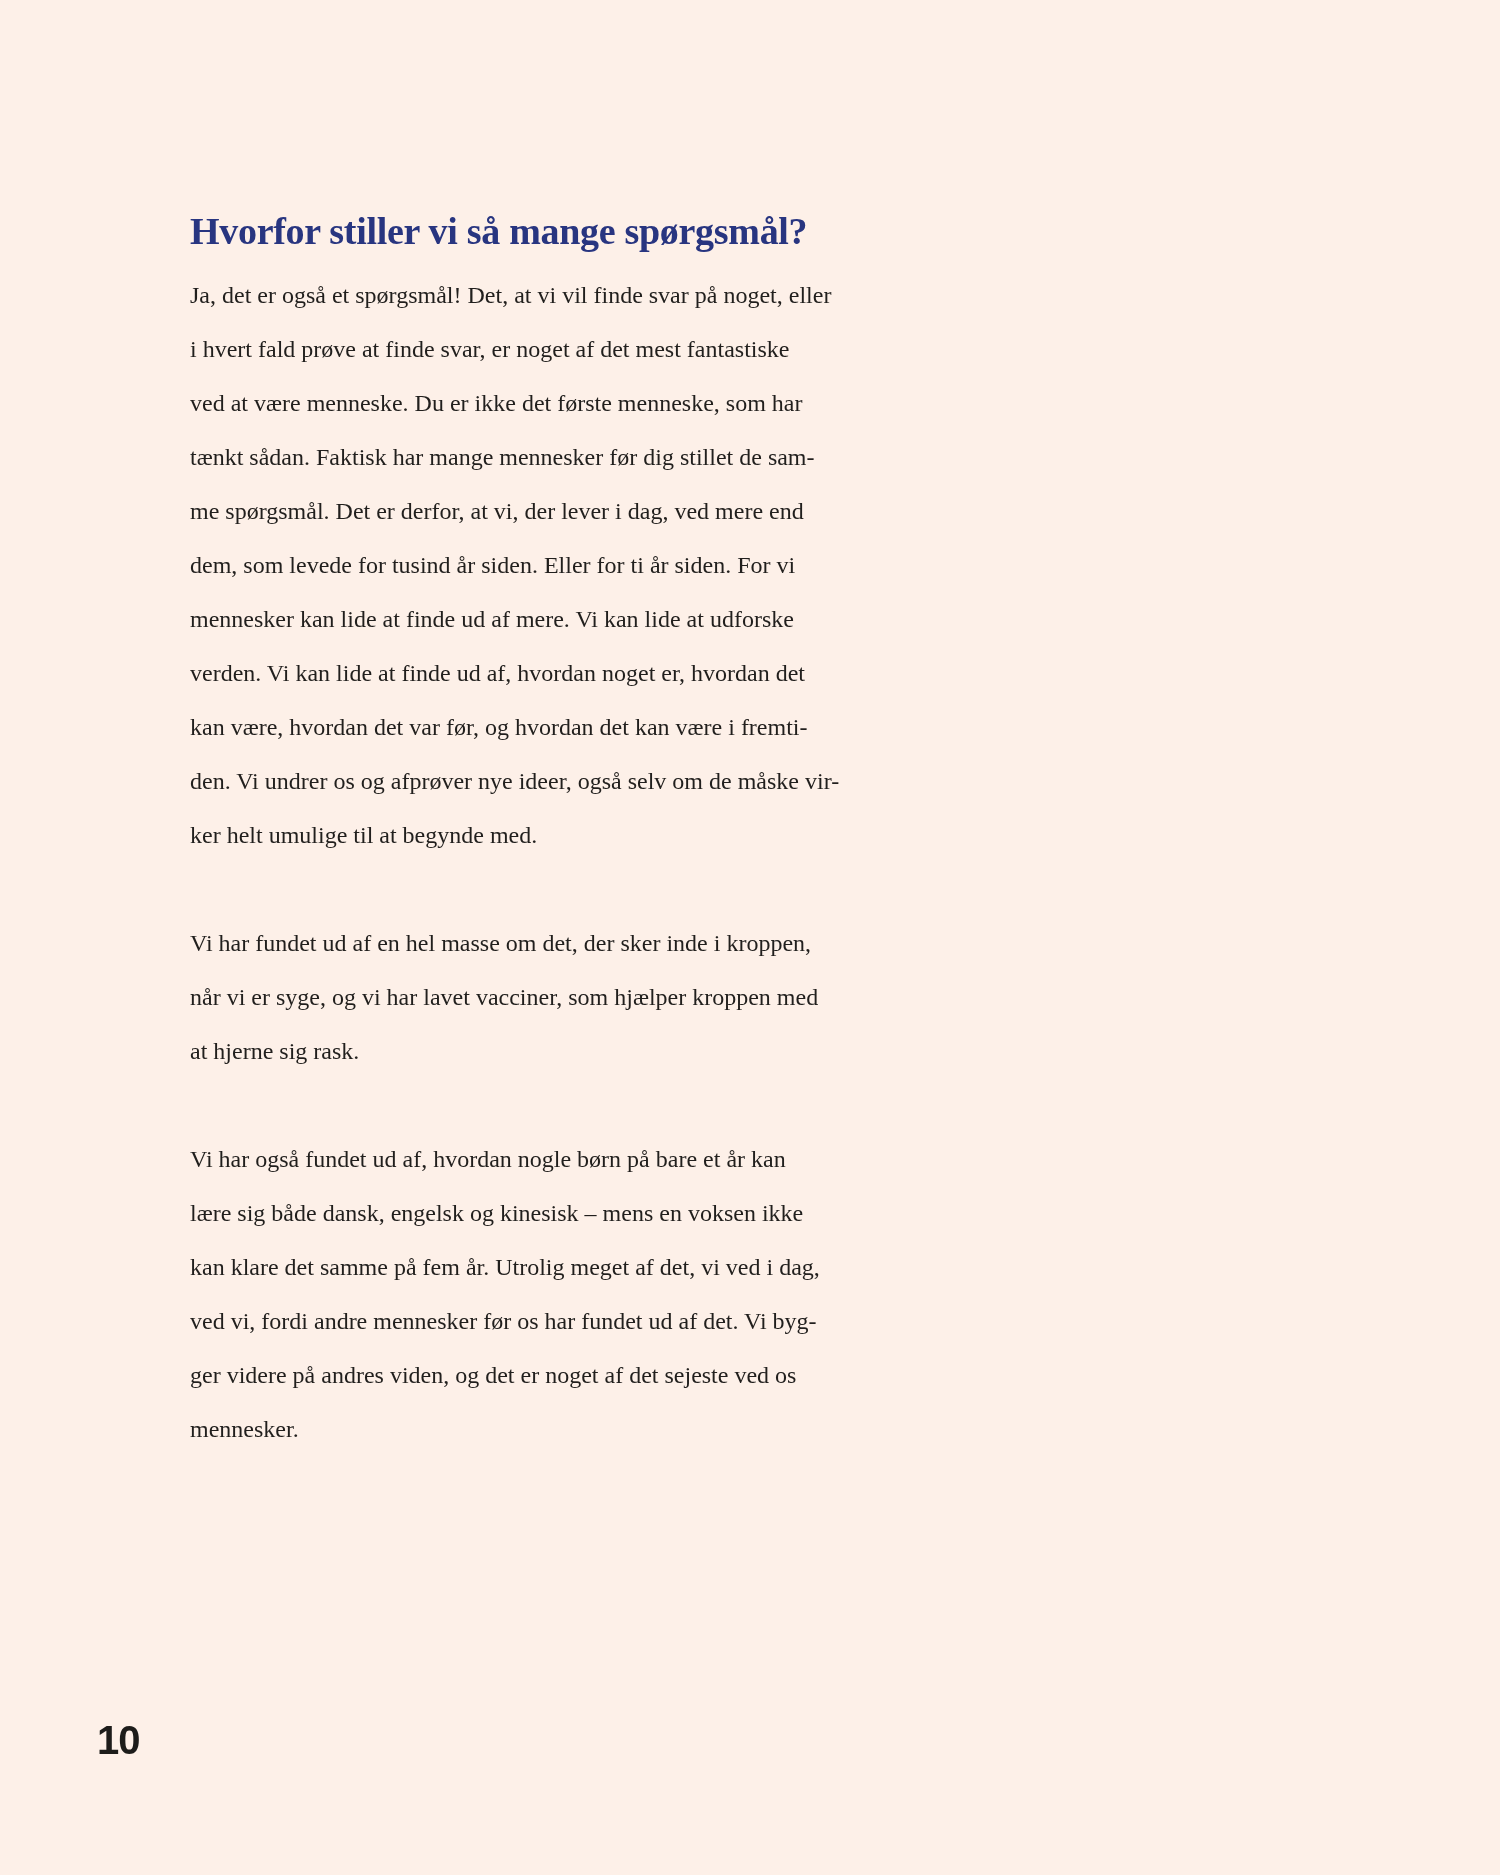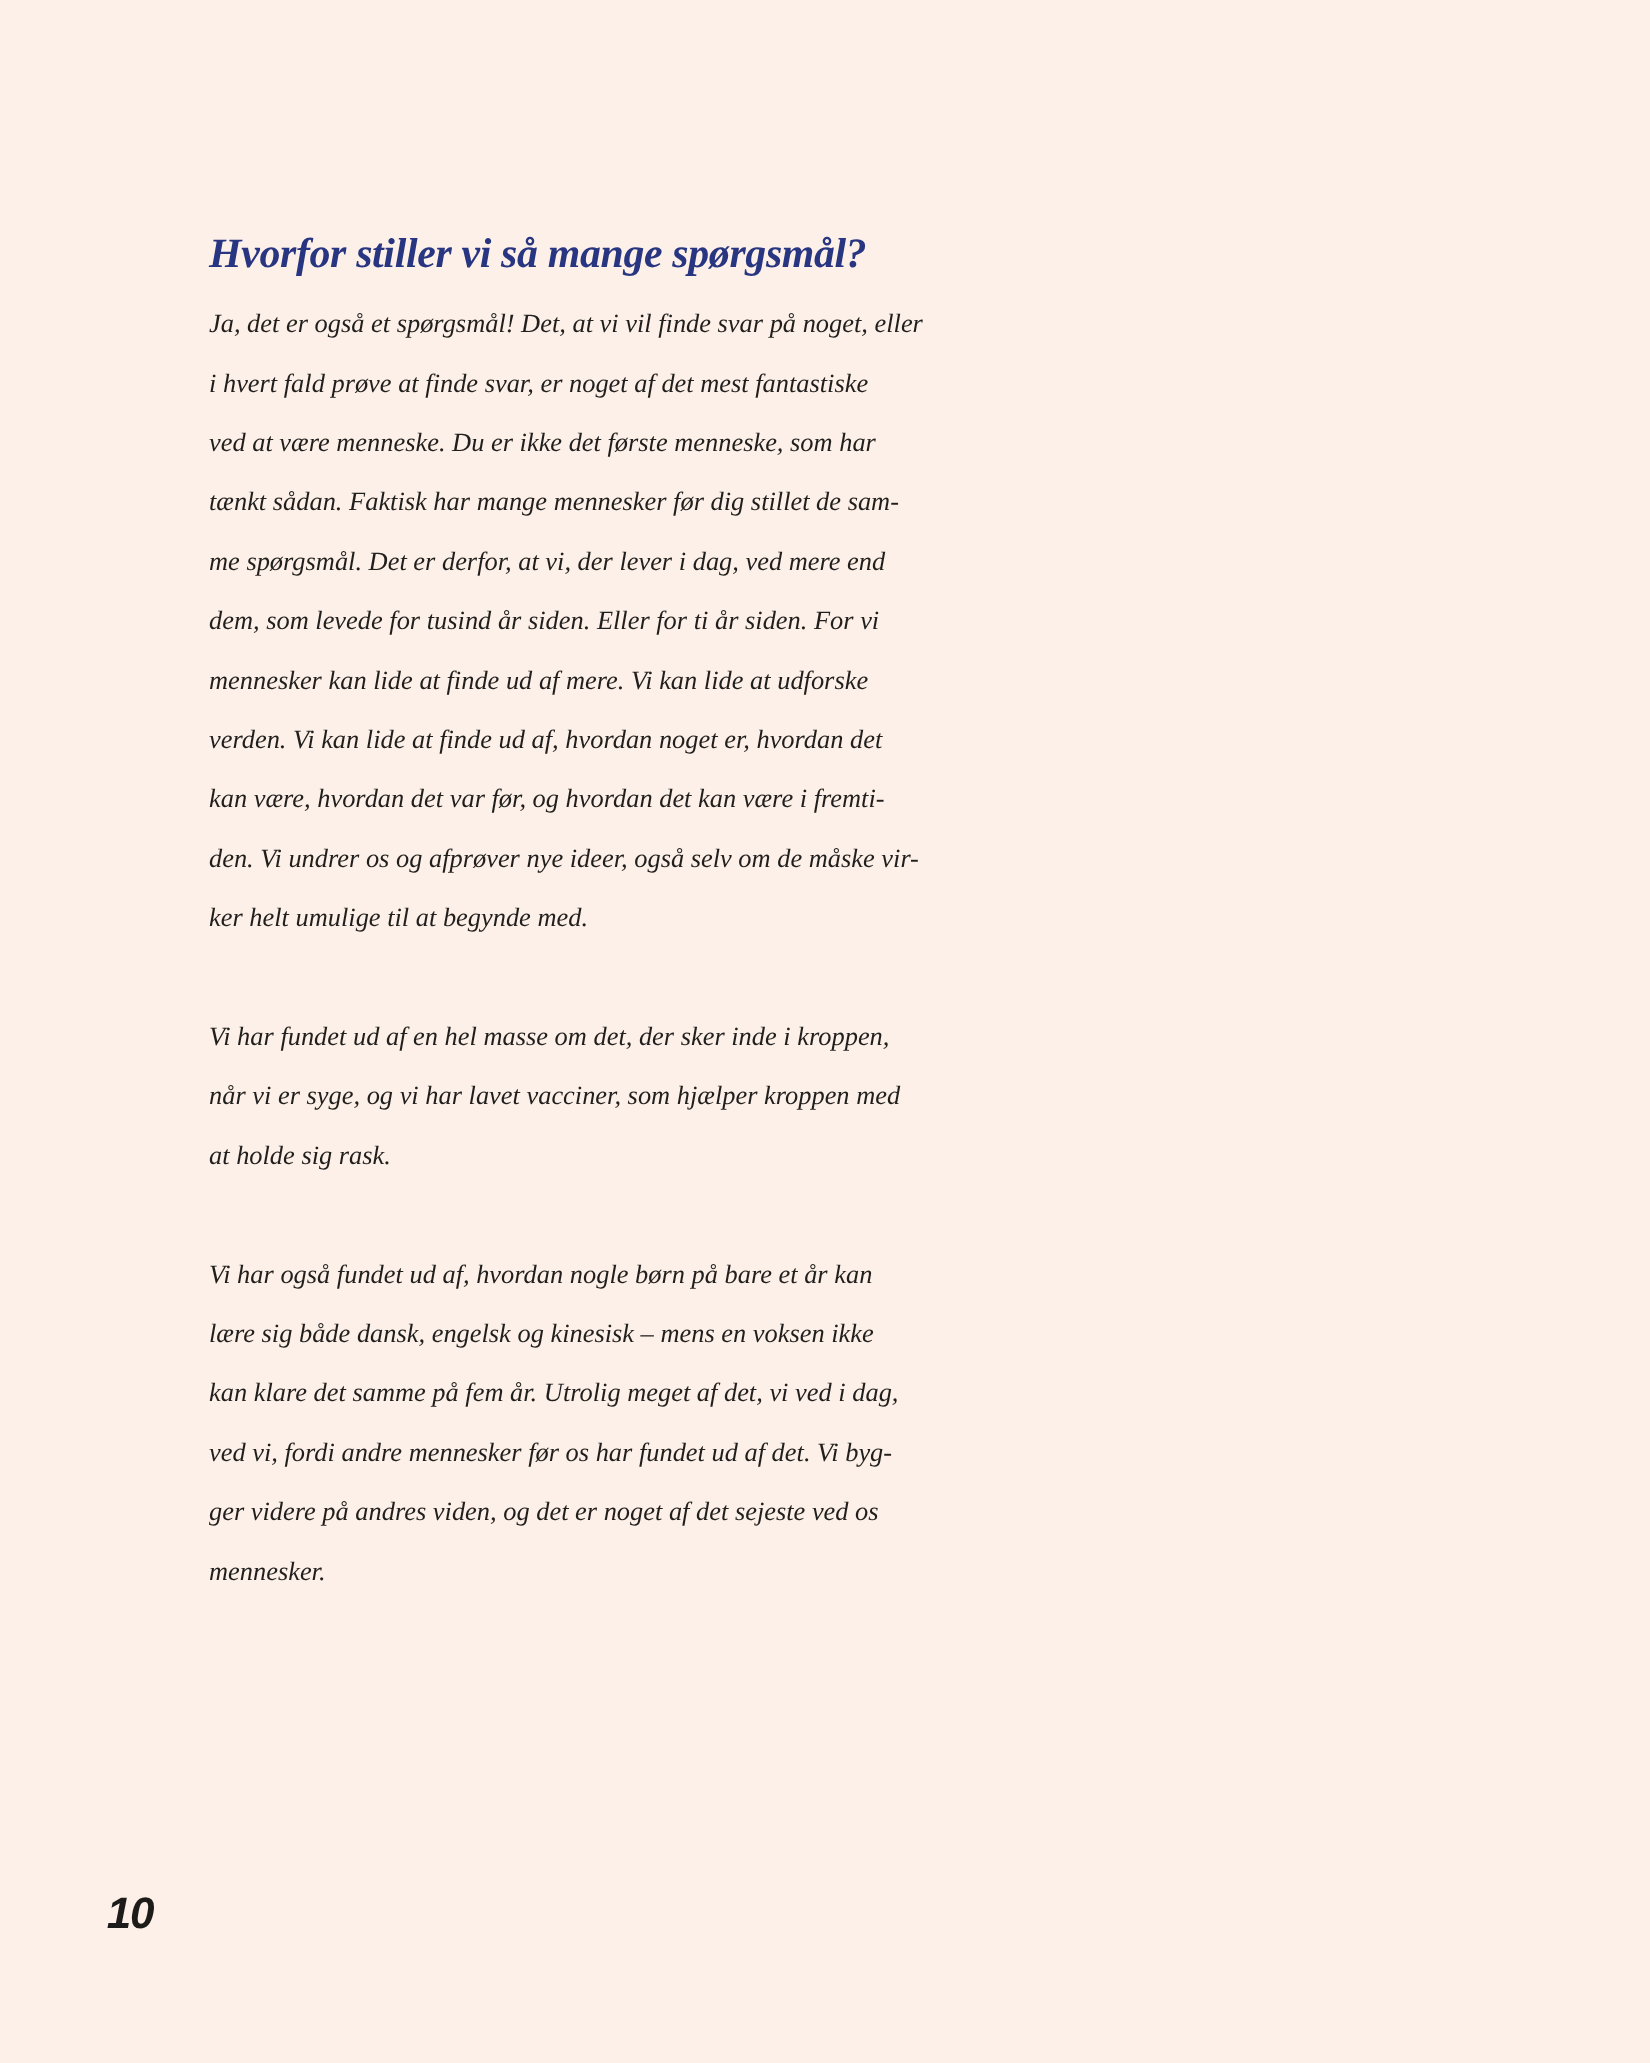--- a/index.html
+++ b/index.html
@@ -6,21 +6,20 @@
     margin: 0;
     padding: 0;
   }
   .page {
     position: relative;
     width: 1500px;
     height: 1875px;
     background: #fdf0e8;
     overflow: hidden;
     font-family: "Liberation Serif", serif;
-    font-style: italic;
   }
   .text-block {
     position: absolute;
     left: 190px;
     top: 204px;
     width: 1120px;
   }
   .heading {
     margin: 0 0 10px 0;
     font-family: "Liberation Serif", serif;
@@ -64,21 +63,21 @@
 tænkt sådan. Faktisk har mange mennesker før dig stillet de sam-
 me spørgsmål. Det er derfor, at vi, der lever i dag, ved mere end
 dem, som levede for tusind år siden. Eller for ti år siden. For vi
 mennesker kan lide at finde ud af mere. Vi kan lide at udforske
 verden. Vi kan lide at finde ud af, hvordan noget er, hvordan det
 kan være, hvordan det var før, og hvordan det kan være i fremti-
 den. Vi undrer os og afprøver nye ideer, også selv om de måske vir-
 ker helt umulige til at begynde med.</p>
     <p class="para">Vi har fundet ud af en hel masse om det, der sker inde i kroppen,
 når vi er syge, og vi har lavet vacciner, som hjælper kroppen med
-at holde sig rask.</p>
+at hjerne sig rask.</p>
     <p class="para">Vi har også fundet ud af, hvordan nogle børn på bare et år kan
 lære sig både dansk, engelsk og kinesisk – mens en voksen ikke
 kan klare det samme på fem år. Utrolig meget af det, vi ved i dag,
 ved vi, fordi andre mennesker før os har fundet ud af det. Vi byg-
 ger videre på andres viden, og det er noget af det sejeste ved os
 mennesker.</p>
   </div>
   <div class="page-number">10</div>
 </div>
 

